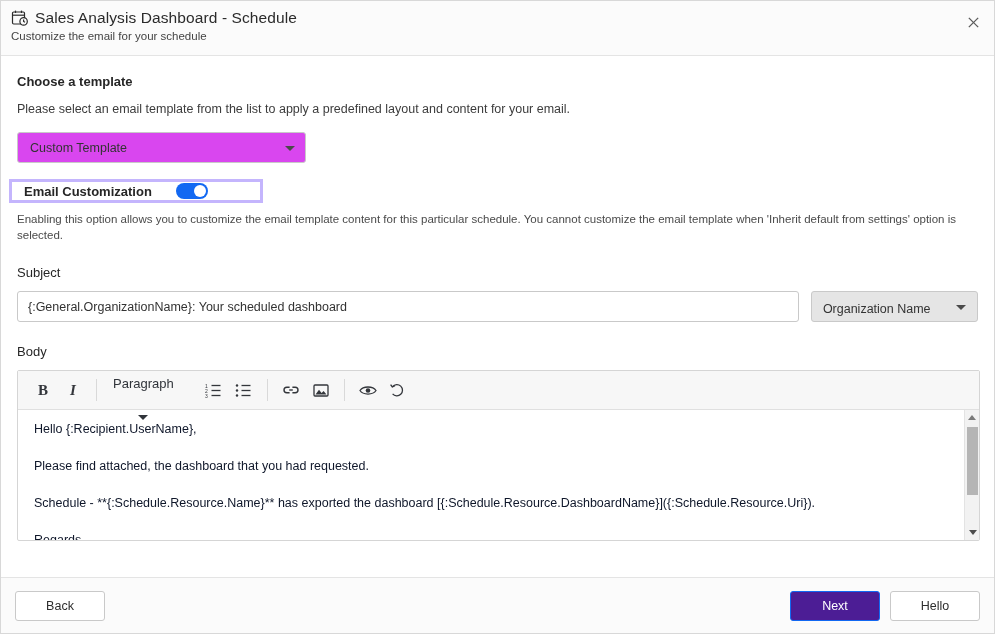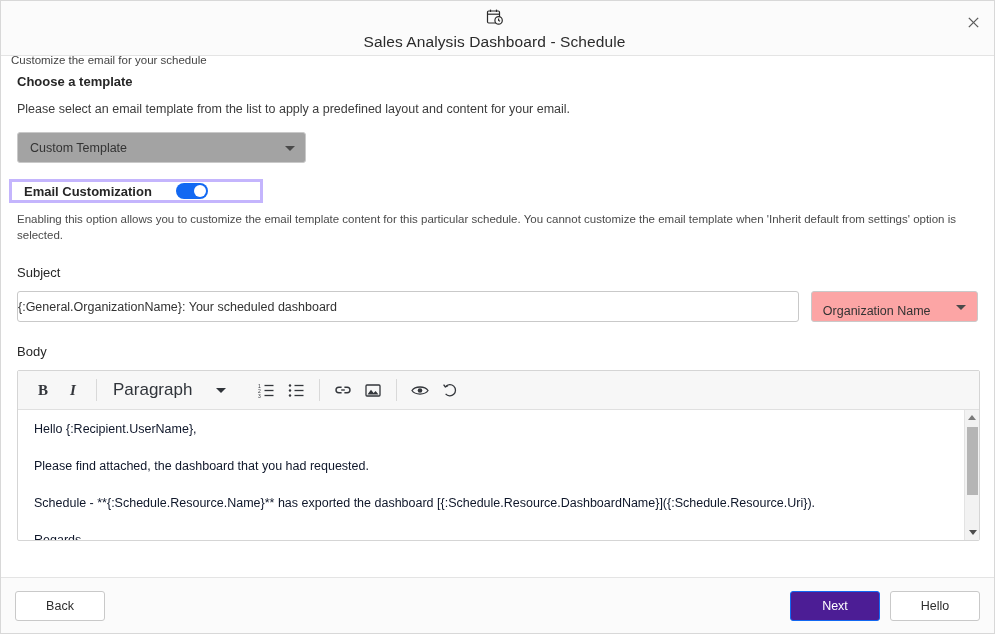--- a/index.html
+++ b/index.html
@@ -22,21 +22,21 @@
 
   
   .header {
     position: relative;
     height: 55px;
     flex: 0 0 55px;
     background: #fbfbfb;
     border-bottom: 1px solid #e4e4e4;
     padding: 7px 16px 0 10px;
   }
-  .title-row { display: flex; align-items: center; gap: 6px; flex-direction: column; }
+  .title-row { display: flex; align-items: center; gap: 6px; }
   .cal-icon { width: 18px; height: 18px; display: block; flex: 0 0 18px; }
   .title-text {
     font-size: 15.5px;
     color: #2b2b2b;
     font-weight: 400;
     letter-spacing: .1px;
     line-height: 20px;
   }
   .subtitle {
     margin-top: 1px;
@@ -76,21 +76,21 @@
     line-height: 17px;
   }
 
   
   .select {
     position: relative;
     width: 289px;
     height: 31px;
     border: 1px solid #c9c9c9;
     border-radius: 3px;
-    background: #a3a3a3;
+    background: #d946ef;
     display: flex;
     align-items: center;
     padding: 0 14px 0 12px;
     font-size: 12.5px;
     color: #333;
     cursor: pointer;
   }
   .select .caret {
     position: absolute;
     right: 10px; top: 50%;
@@ -158,33 +158,34 @@
     align-items: center;
   }
   .text-input {
     width: 787px;
     height: 31px;
     border: 1px solid #c9c9c9;
     border-radius: 3px;
     background: #fff;
     font-size: 12.5px;
     color: #333;
-    padding: 0 0;
+    padding: 0 10px;
     font-family: "Liberation Sans", sans-serif;
     outline: none;
   }
   .org-select {
     width: 168px;
     height: 31px;
     position: relative;
     border: 1px solid #c9c9c9;
     border-radius: 3px;
-    background: #fca5a5;
-    display: flex;
-    padding: 12px 24px 0 11px;
+    background: #e5e5e5;
+    display: flex;
+    align-items: center;
+    padding: 4px 24px 0 11px;
     font-size: 12.5px;
     color: #333;
     cursor: pointer;
   }
   .org-select .caret {
     position: absolute;
     right: 11px; top: 50%;
     margin-top: -2px;
     width: 0; height: 0;
     border-left: 5px solid transparent;
@@ -220,22 +221,23 @@
   .tb-sep {
     width: 1px; height: 22px;
     background: #d9d9d9;
     margin: 0 8px;
   }
   .tb-para {
     display: flex; align-items: center; gap: 24px;
     padding: 0 8px;
     height: 28px;
     cursor: pointer;
-    font-size: 17px;
+    font-size: 13px;
     color: #30343a;
+    flex-direction: column;
   }
   .tb-para .caret {
     width: 0; height: 0;
     border-left: 5px solid transparent;
     border-right: 5px solid transparent;
     border-top: 5px solid #30343a;
   }
   .editor-area {
     position: relative;
     height: 130px;

